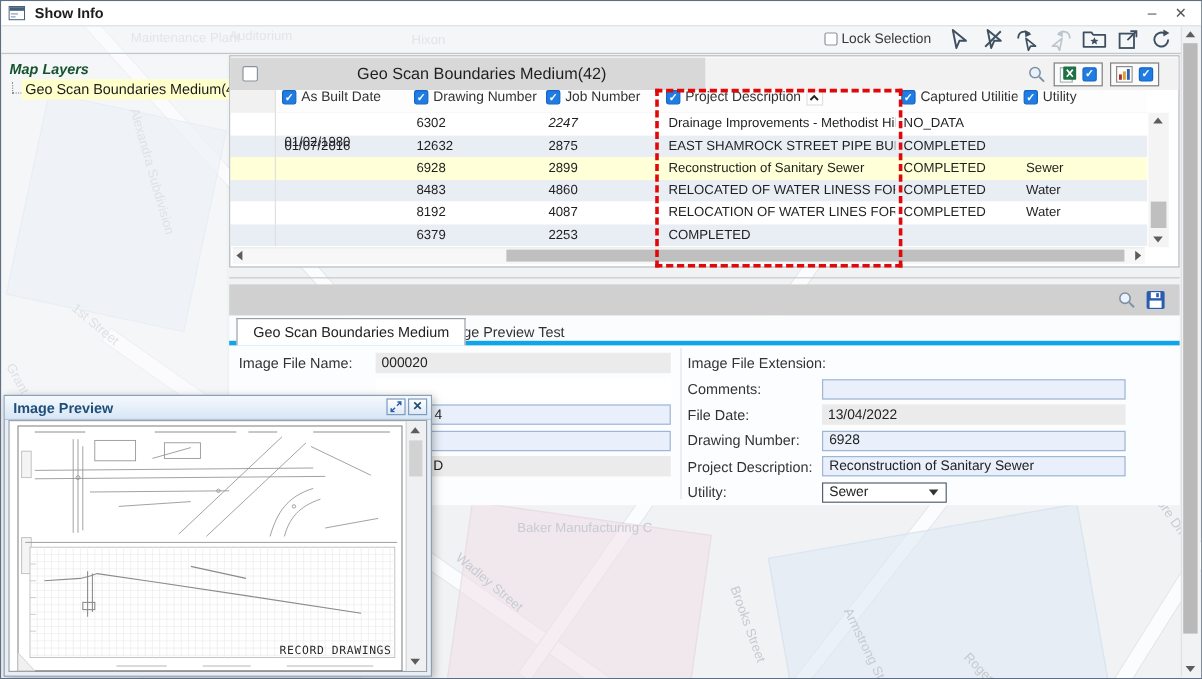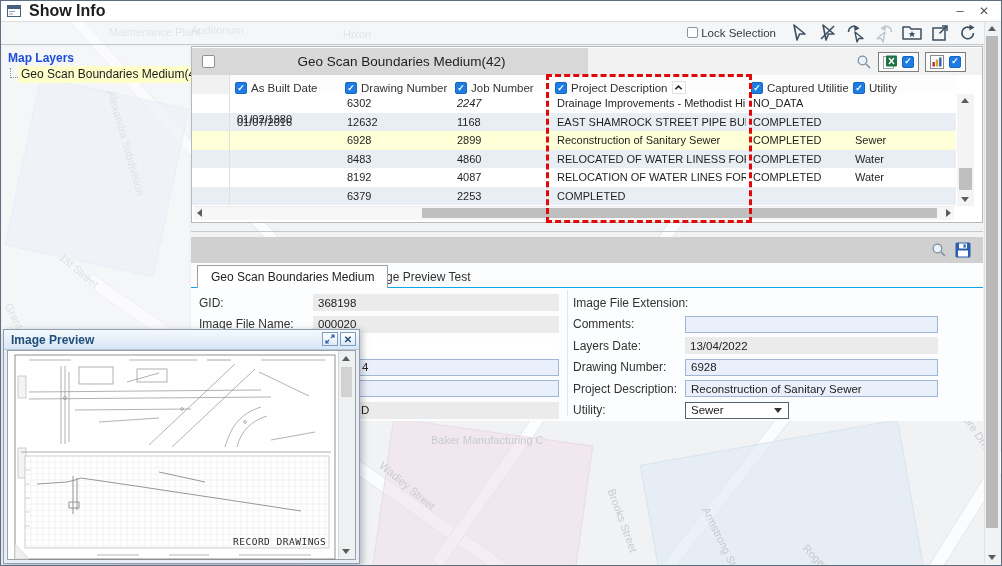--- a/index.html
+++ b/index.html
@@ -8,52 +8,52 @@
   .abs{position:absolute;}
   
   .map-bg{position:absolute;inset:0;z-index:0;overflow:hidden;background:#f0f2f4;}
   .map-parcel{position:absolute;background:rgba(243,224,234,.55);border:1px solid rgba(228,210,220,.5);}
   .map-parcel.blue{background:rgba(223,233,244,.6);border-color:rgba(210,222,236,.6);}
   .map-road{position:absolute;background:#fbfcfd;border:1px solid #e4e7ea;}
   .map-label{position:absolute;color:#c7cbd1;font-size:11px;white-space:nowrap;transform-origin:left top;}
   
   .titlebar{left:0;top:0;right:0;height:20px;background:#fff;border-bottom:1px solid #dadee1;z-index:60;display:flex;align-items:center;}
   .win-icon{margin-left:6px;display:inline-flex;}
-  .win-title{margin-left:8px;font-size:16px;font-weight:bold;color:#1c1c1c;}
+  .win-title{margin-left:8px;font-size:12px;font-weight:bold;color:#1c1c1c;}
   .win-btn{position:absolute;top:1px;width:18px;height:17px;display:flex;align-items:center;justify-content:center;
     font-size:13px;color:#555;cursor:default;}
   .win-btn.min{right:32px;}
   .win-btn.close{right:8px;font-size:12px;}
   
   .top-toolbar{left:0;top:20px;width:984px;height:24px;z-index:20;display:flex;justify-content:flex-end;align-items:center;
     gap:7px;padding-right:6px;box-sizing:border-box;border-bottom:1px solid #c3c7cb;background:rgba(248,250,251,.55);}
   .lock-wrap{display:flex;align-items:center;gap:3px;font-size:11.5px;color:#3a3a3a;margin-right:6px;}
   .tb-icon{display:inline-flex;width:22px;height:22px;align-items:center;justify-content:center;}
   
   .cb{width:12px;height:12px;box-sizing:border-box;border:1px solid #8a949e;background:#fff;display:inline-flex;
     align-items:center;justify-content:center;border-radius:2px;flex:none;}
   .cb.small{width:11px;height:11px;}
   .cb.big{width:13px;height:13px;}
   .cb.checked{background:#1e7ce2;border-color:#1566c2;}
   .cb.checked::after{content:"✓";color:#fff;font-size:9px;font-weight:bold;line-height:1;}
   
   .layers-panel{left:1px;top:45px;width:187px;bottom:1px;z-index:10;background:rgba(250,251,252,.45);}
-  .layers-title{margin:5px 0 0 6px;font-size:12px;font-weight:bold;color:#1d4ed8;}
+  .layers-title{margin:5px 0 0 6px;font-size:12px;font-weight:bold;color:#14532d;font-style:italic;}
   .layer-row{display:flex;align-items:flex-end;margin-left:8px;margin-top:1px;}
   .tree-elbow{width:7px;height:9px;border-left:1px dotted #909090;border-bottom:1px dotted #909090;flex:none;margin-bottom:5px;}
   .layer-item{font-size:12px;color:#1c1c1c;background:#ffffcc;padding:1px 4px 2px 3px;white-space:nowrap;}
   
   .table-panel{left:190px;top:45px;width:792px;height:177px;z-index:10;background:#fff;border:1px solid #b5b9bc;box-sizing:border-box;}
   .tbl-titlebar{position:absolute;left:0;top:1px;right:0;height:27px;display:flex;}
   .tbl-title-gray{width:396px;background:#d8d8d8;display:flex;align-items:center;padding-left:10px;box-sizing:border-box;}
   .tbl-title-text{flex:1;text-align:center;font-size:13.5px;color:#1f1f1f;}
   .tbl-title-rest{flex:1;background:#f2f2f2;display:flex;justify-content:flex-end;align-items:center;gap:6px;padding-right:16px;}
   .icon-group{display:flex;align-items:center;gap:5px;border:1px solid #7e7e7e;background:#fbfbfb;padding:2px 4px;}
   .tbl-header{position:absolute;left:0;top:28px;width:764px;height:19px;display:flex;background:#fdfdfd;border-bottom:1px solid #d6d6d6;}
-  .hcell{display:flex;align-items:flex-end;gap:4px;font-size:11.5px;color:#333;padding-left:5px;box-sizing:border-box;overflow:hidden;white-space:nowrap;}
+  .hcell{display:flex;align-items:flex-start;gap:4px;font-size:11.5px;color:#333;padding-left:5px;box-sizing:border-box;overflow:hidden;white-space:nowrap;}
   .hcell.sel-col,.rcell.sel-col{width:38px;background:#f1f1f1;border-right:1px solid #e0e0e0;}
   .sort-badge{display:inline-flex;width:12px;height:11px;background:#fff;border:1px solid #e0e0e0;align-items:center;justify-content:center;}
   .tbl-rows{position:absolute;left:0;top:47px;width:764px;}
   .trow{height:18.5px;display:flex;align-items:center;font-size:11px;color:#1f1f1f;background:#fff;}
   .trow.alt{background:#e9eef5;}
   .trow.sel{background:#ffffd8;}
   .trow .rcell{padding-left:7px;box-sizing:border-box;overflow:hidden;white-space:nowrap;height:100%;display:flex;align-items:center;}
   .trow .rcell.sel-col{background:transparent;}
   
   .tbl-vscroll{position:absolute;right:8px;top:47px;width:17px;height:112px;background:#f4f4f4;}
@@ -62,21 +62,21 @@
   .arr{width:0;height:0;position:absolute;}
   .arr.up{border-left:4px solid transparent;border-right:4px solid transparent;border-bottom:5px solid #5c5c5c;}
   .arr.down{border-left:4px solid transparent;border-right:4px solid transparent;border-top:5px solid #5c5c5c;}
   .arr.left{border-top:4px solid transparent;border-bottom:4px solid transparent;border-right:5px solid #5c5c5c;}
   .arr.right{border-top:4px solid transparent;border-bottom:4px solid transparent;border-left:5px solid #5c5c5c;}
   .red-box{left:545px;top:73px;width:200px;height:143px;border:3px dashed #e00808;z-index:25;pointer-events:none;}
   
   .sep-line{left:190px;top:230px;width:792px;height:1px;background:#c6cacd;z-index:10;}
   .detail-toolbar{left:190px;top:236px;width:792px;height:26px;z-index:10;background:#d0d0d0;display:flex;
     justify-content:flex-end;align-items:center;gap:8px;padding-right:12px;box-sizing:border-box;}
-  .tabs-row{left:190px;top:262px;width:792px;height:25px;z-index:10;background:#fbfcfd;border-bottom:1px solid #0ea5e9;box-sizing:border-box;}
+  .tabs-row{left:190px;top:262px;width:792px;height:25px;z-index:10;background:#fbfcfd;border-bottom:4px solid #0ea5e9;box-sizing:border-box;}
   .tab{position:absolute;top:2px;height:23px;display:flex;align-items:center;padding:0 13px;font-size:12px;color:#222;white-space:nowrap;}
   .tab.active{left:6px;background:#fff;border:1px solid #9aa0a6;border-bottom:none;box-sizing:border-box;z-index:2;}
   .tab.inactive{left:162px;color:#333;}
   .form-area{left:190px;top:287px;width:792px;height:133px;z-index:10;background:#fcfdfe;}
   .col-divider{position:absolute;left:376px;top:2px;width:1px;height:126px;background:#e3e5e8;}
   .form-col{position:absolute;top:4px;}
   .form-col.left{left:8px;width:366px;}
   .form-col.right{left:382px;width:380px;}
   .frow{display:flex;height:21.5px;align-items:center;}
   .flabel{font-size:12px;color:#333;white-space:nowrap;}
@@ -285,21 +285,21 @@
           <div class="rcell" style="width: 110px;">6302</div>
           <div class="rcell" style="width: 100px; font-style: italic;">2247</div>
           <div class="rcell" style="width: 196px;">Drainage Improvements - Methodist Hill ...</div>
           <div class="rcell" style="width: 102px;">NO_DATA</div>
           <div class="rcell" style="width: 108px;"></div>
         </div>
         <div class="trow alt">
           <div class="rcell sel-col"></div>
           <div class="rcell" style="width: 110px;">01/07/2016</div>
           <div class="rcell" style="width: 110px;">12632</div>
-          <div class="rcell" style="width: 100px;">1168</div>
+          <div class="rcell" style="width: 100px;">2875</div>
           <div class="rcell" style="width: 196px;">EAST SHAMROCK STREET PIPE BURSTI...</div>
           <div class="rcell" style="width: 102px;">COMPLETED</div>
           <div class="rcell" style="width: 108px;"></div>
         </div>
         <div class="trow sel">
           <div class="rcell sel-col"></div>
           <div class="rcell" style="width: 110px;"></div>
           <div class="rcell" style="width: 110px;">6928</div>
           <div class="rcell" style="width: 100px;">2899</div>
           <div class="rcell" style="width: 196px;">Reconstruction of Sanitary Sewer</div>
@@ -367,26 +367,20 @@
 
   <div class="abs tabs-row" id="tabs-row">
       <div class="tab active">Geo Scan Boundaries Medium</div>
       <div class="tab inactive">Image Preview Test</div>
     </div>
 
   <div class="abs form-area">
     <div class="col-divider"></div>
     <div class="form-col left" id="form-left">
         <div class="frow">
-          <span class="flabel">GID:</span>
-          <div class="vbox val-readonly">
-            <span>368198</span>
-          </div>
-        </div>
-        <div class="frow">
           <span class="flabel">Image File Name:</span>
           <div class="vbox val-readonly">
             <span>000020</span>
           </div>
         </div>
         <div class="frow">
           <span class="flabel"></span>
           <div class="vbox val-plain">
             <span></span>
           </div>
@@ -414,21 +408,21 @@
         <div class="frow">
           <span class="flabel">Image File Extension:</span>
         </div>
         <div class="frow">
           <span class="flabel">Comments:</span>
           <div class="vbox val-input">
             <span></span>
           </div>
         </div>
         <div class="frow">
-          <span class="flabel">Layers Date:</span>
+          <span class="flabel">File Date:</span>
           <div class="vbox val-readonly">
             <span>13/04/2022</span>
           </div>
         </div>
         <div class="frow">
           <span class="flabel">Drawing Number:</span>
           <div class="vbox val-input">
             <span>6928</span>
           </div>
         </div>

